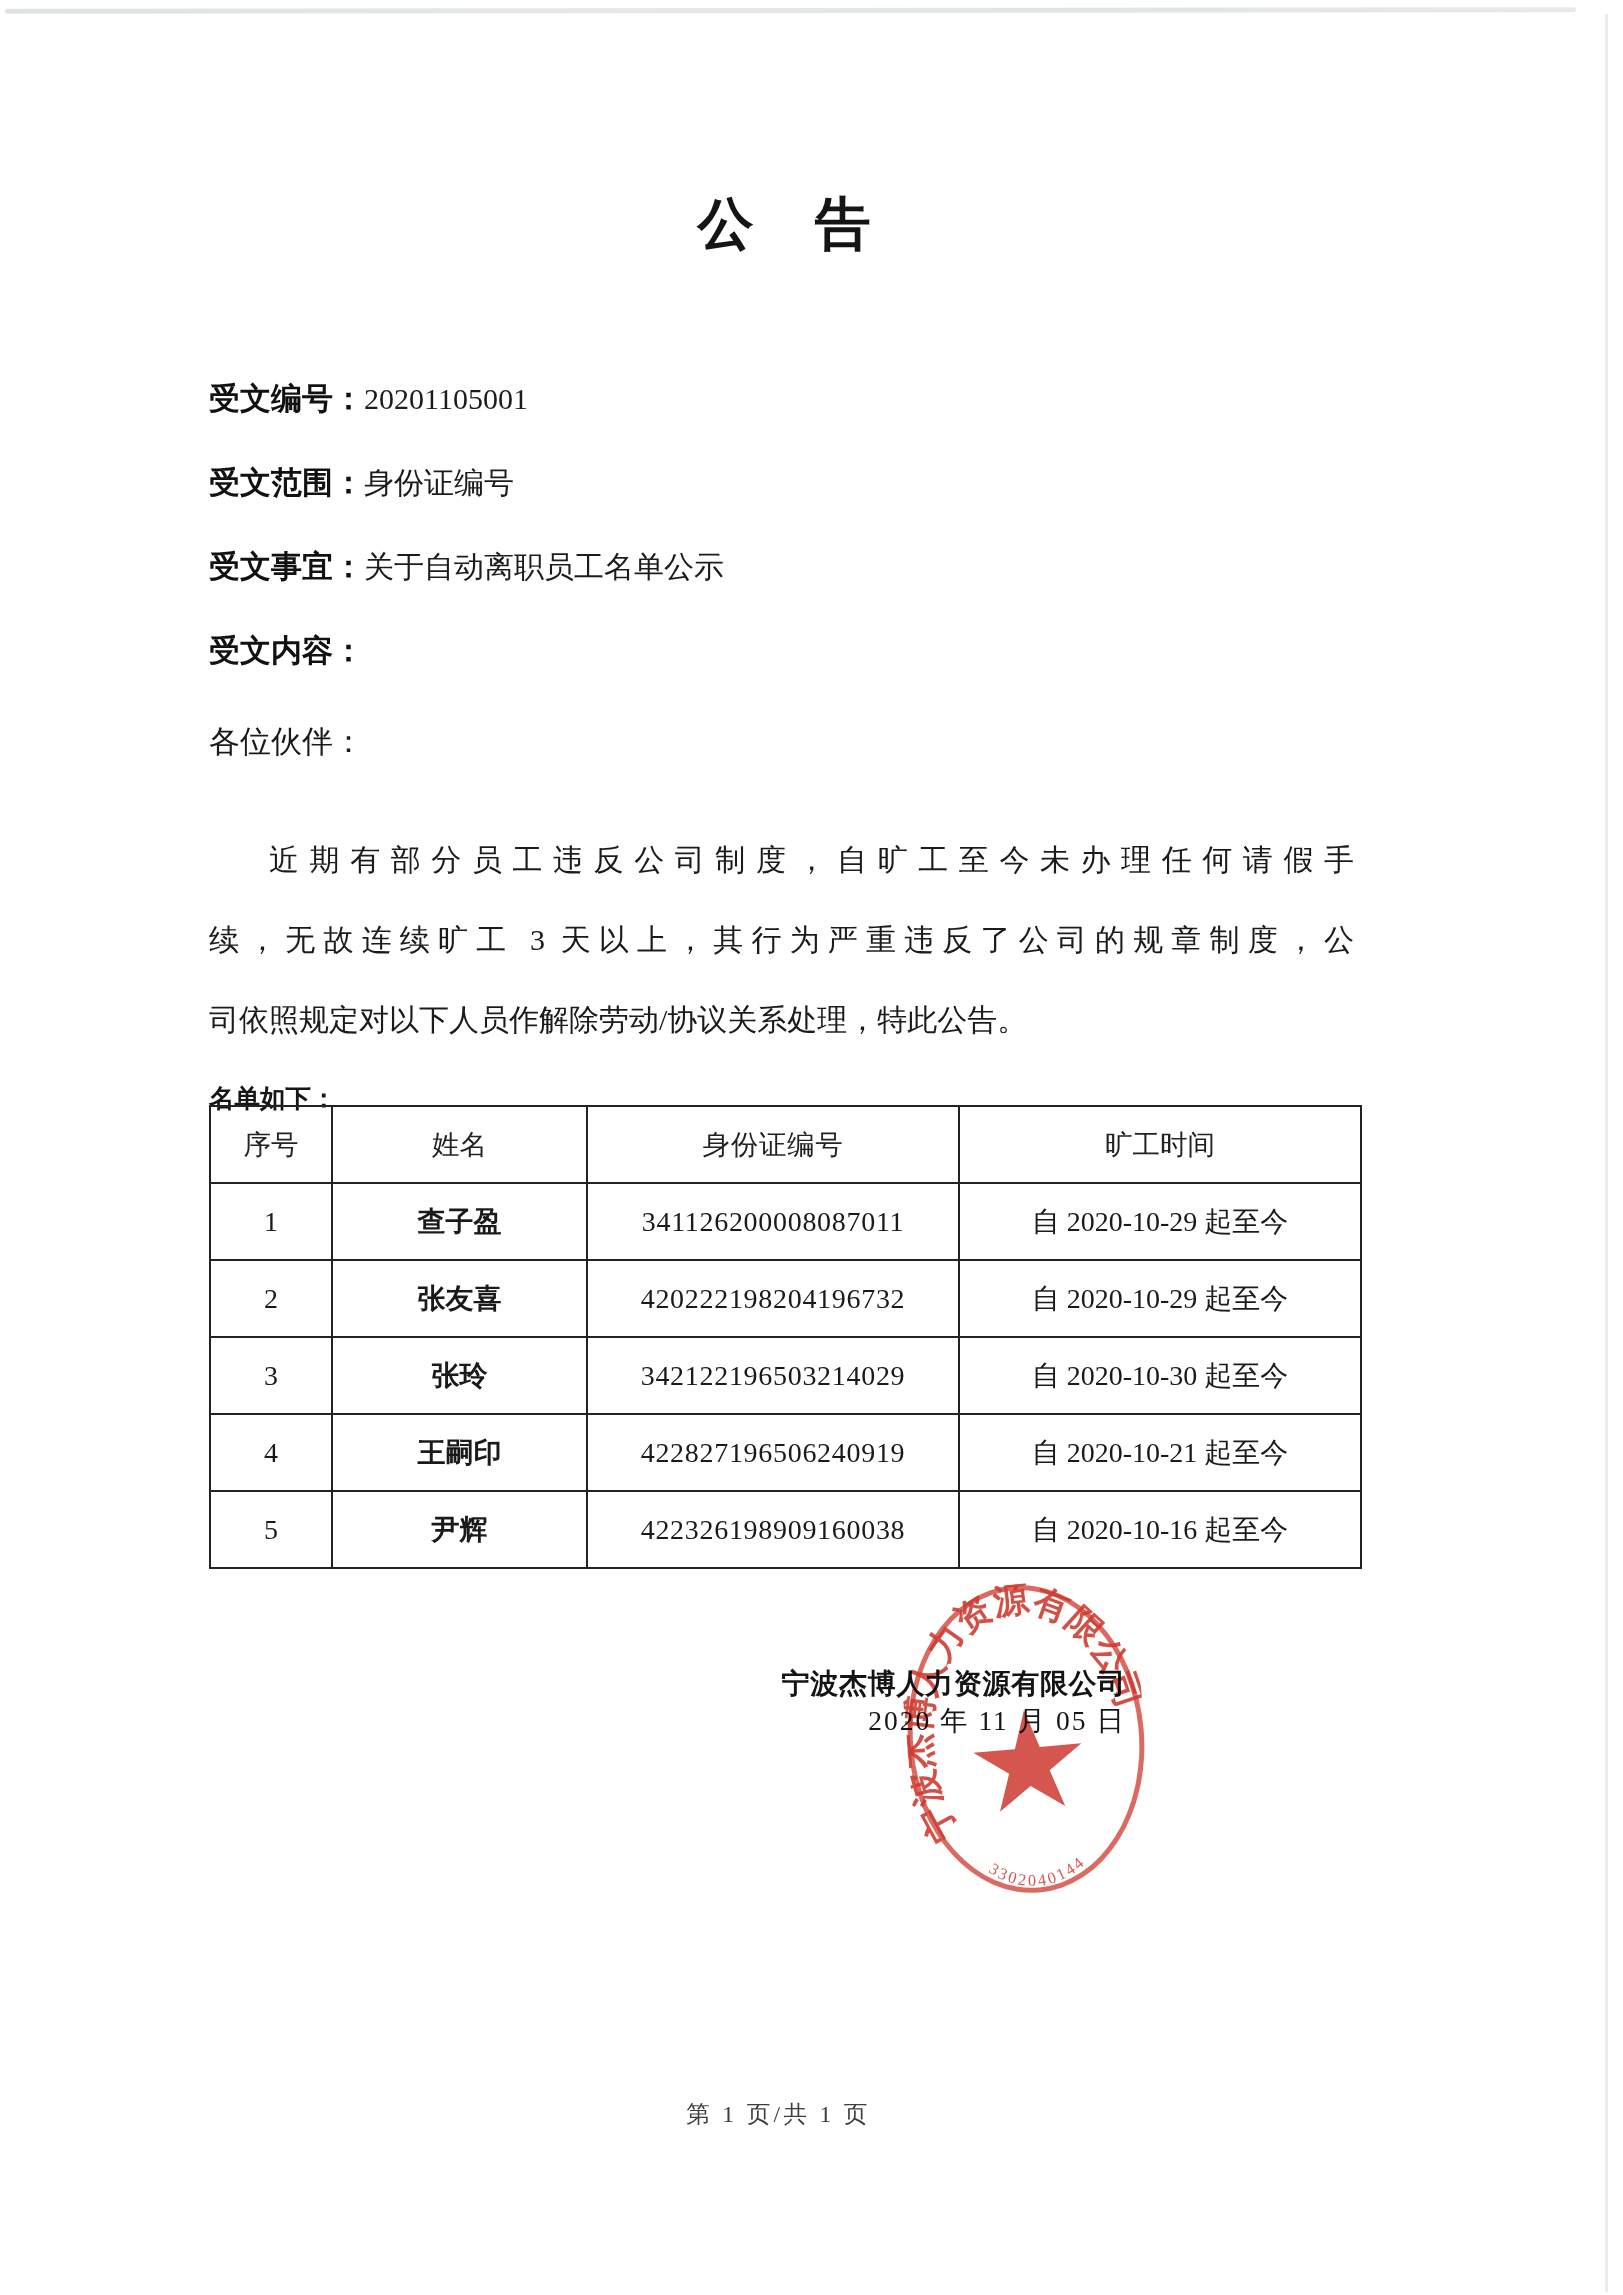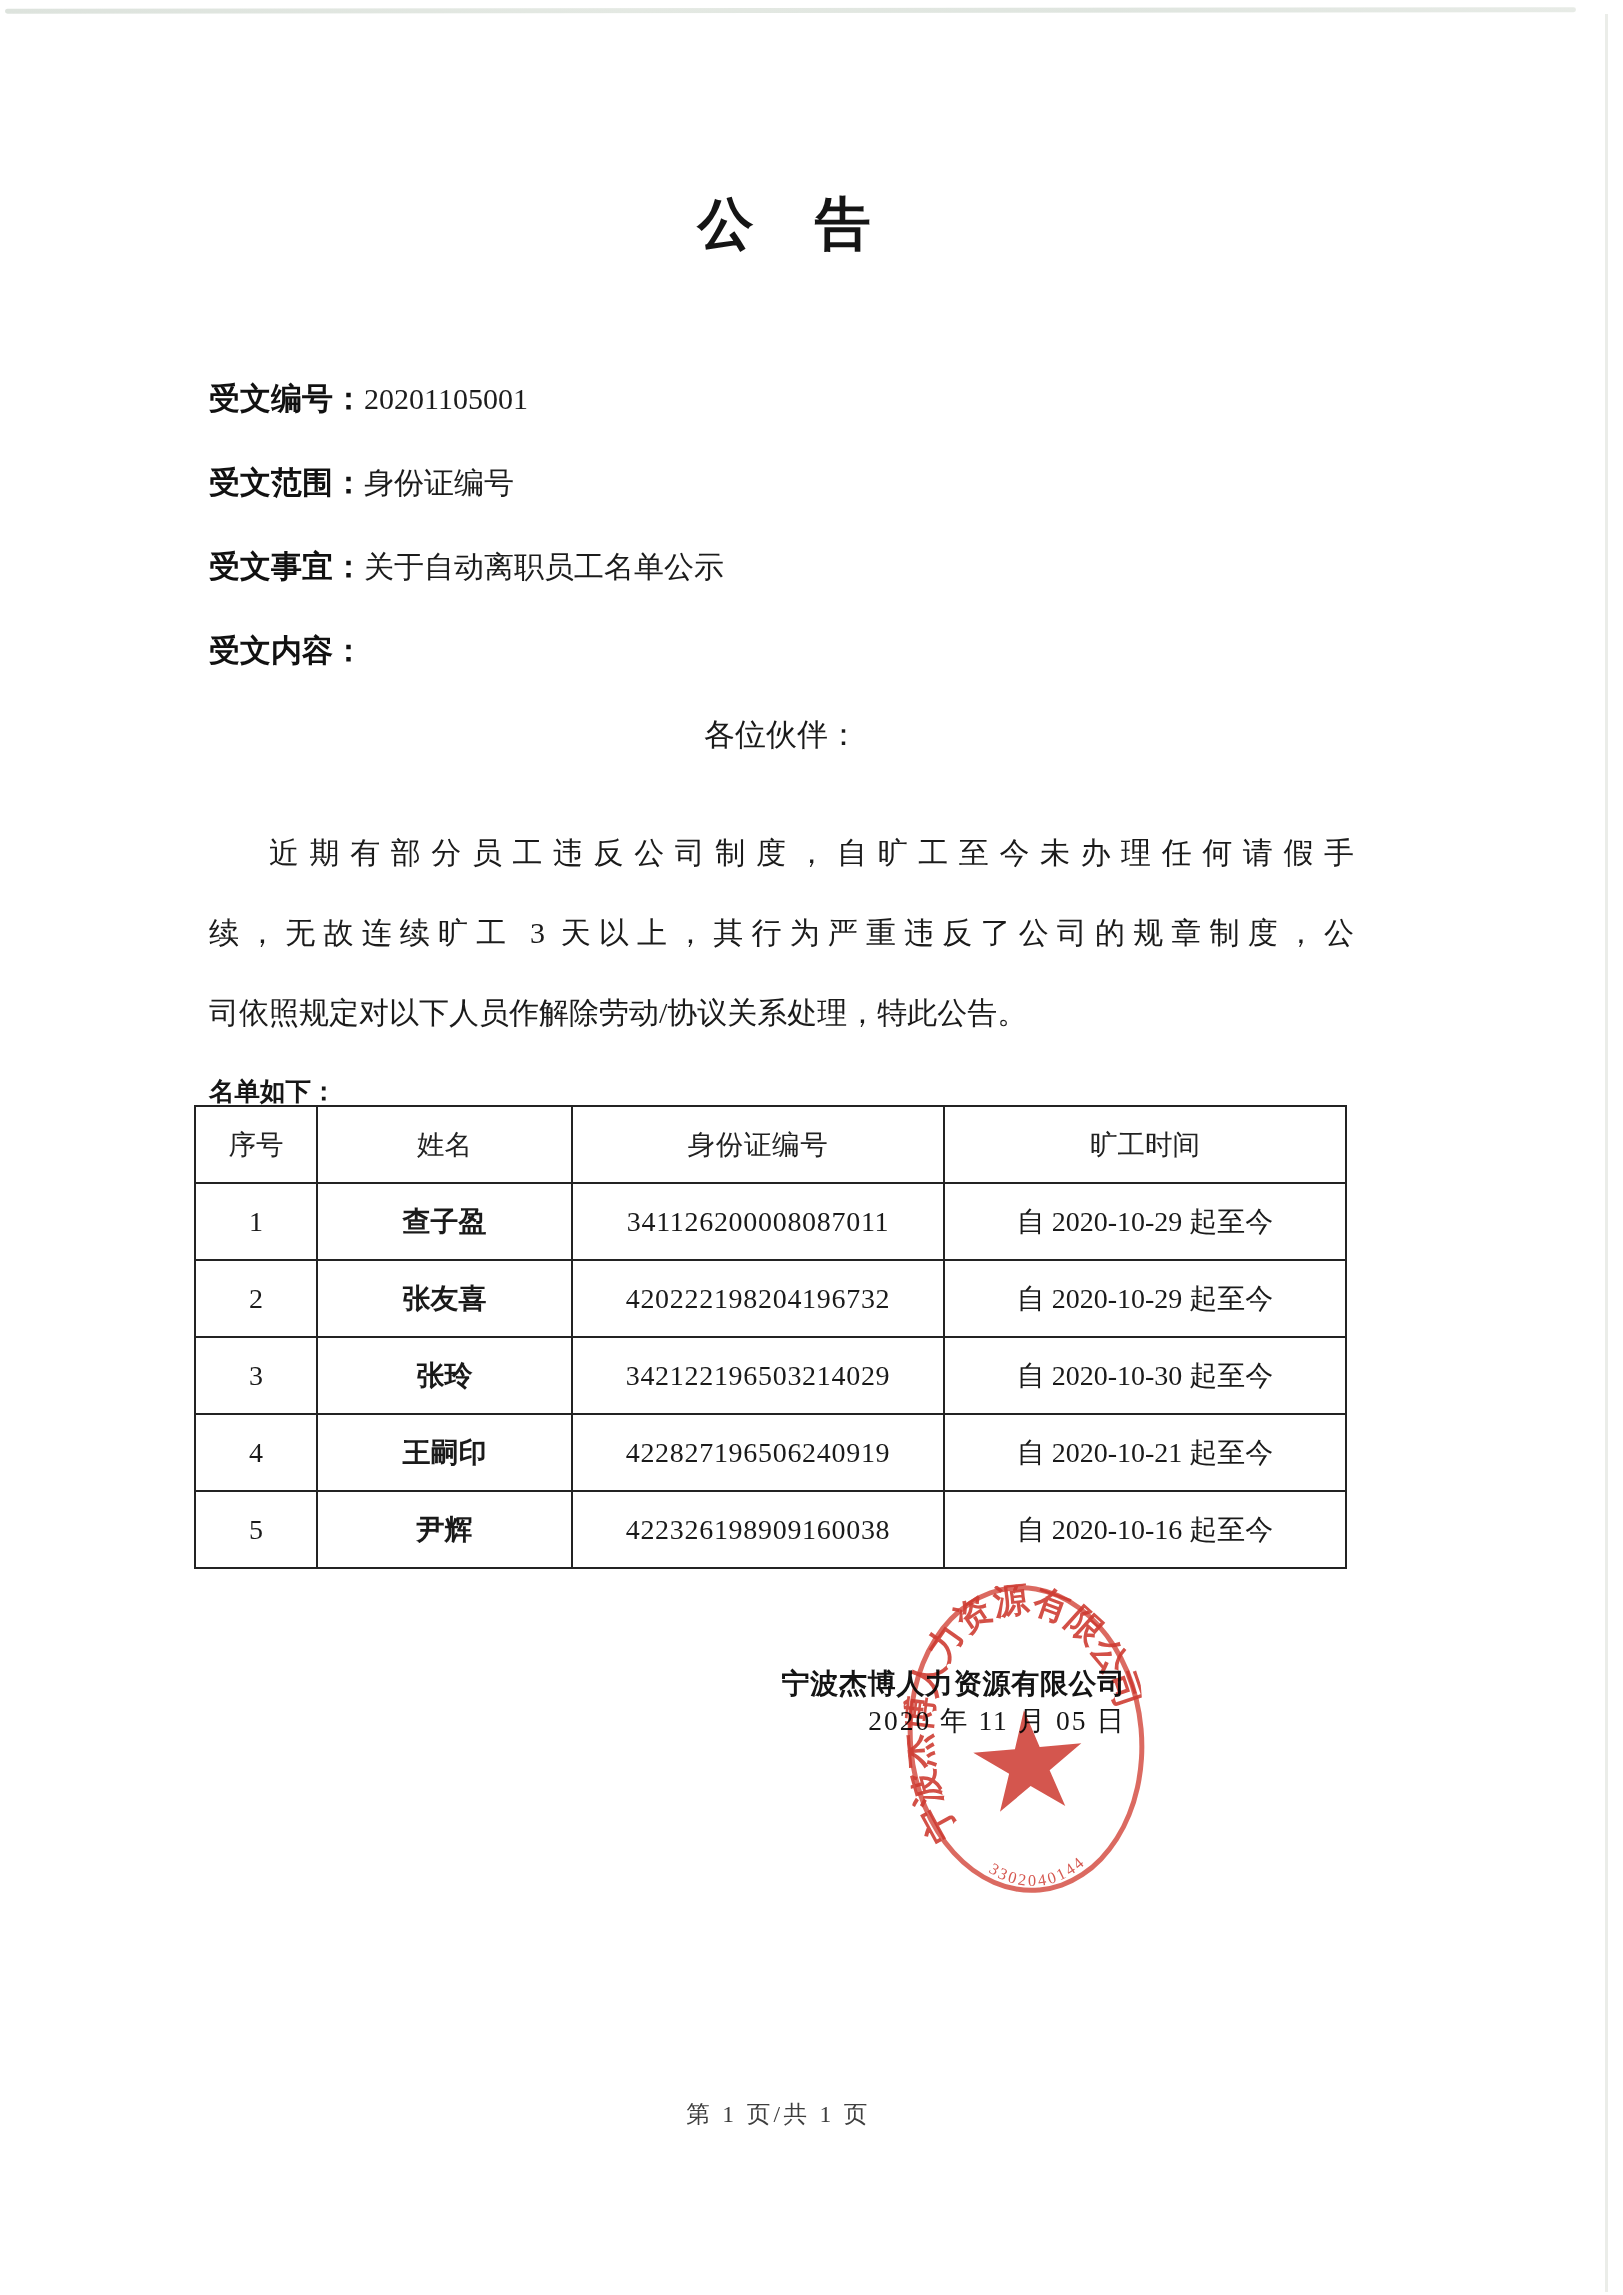--- a/index.html
+++ b/index.html
@@ -32,36 +32,36 @@
     letter-spacing:2.6px;
   }
 
   
   .content{
     position:absolute;left:209px;top:378px;width:1145px;
   }
   .field-line{height:84px;font-size:30px;}
   .field-label{font-weight:bold;font-size:31px;color:#111;}
   .field-value{font-size:30px;color:#1c1c1c;}
-  .salutation{height:86px;font-size:31px;margin-top:0;text-align:center;}
+  .salutation{height:86px;font-size:31px;margin-top:7px;}
 
   .para{margin-top:13px;}
   .para-line{
     font-size:30px;line-height:80px;height:80px;
     text-align:justify;text-align-last:justify;
     white-space:nowrap;color:#1b1b1b;
   }
   .para-line.first{ text-indent:60px; }
   .para-line.last{ text-align-last:left; }
 
   .list-intro{margin-top:21px;font-size:25.5px;font-weight:bold;color:#161616;}
 
   
   table.roster{
-    position:absolute;left:194px;top:1105px;width:1143px;
+    position:absolute;left:209px;top:1105px;width:1143px;
     border-collapse:collapse;table-layout:fixed;
     font-size:28px;color:#1a1a1a;
   }
   table.roster td{
     border:2px solid #232323;
     height:75px;text-align:center;vertical-align:middle;
     padding:0;overflow:hidden;
   }
   table.roster{border:2.6px solid #1d1d1d;}
   td.col-no{width:120px;}

